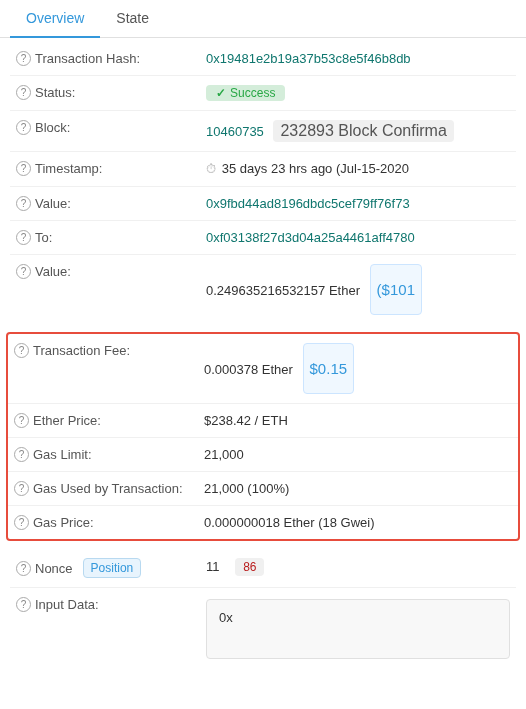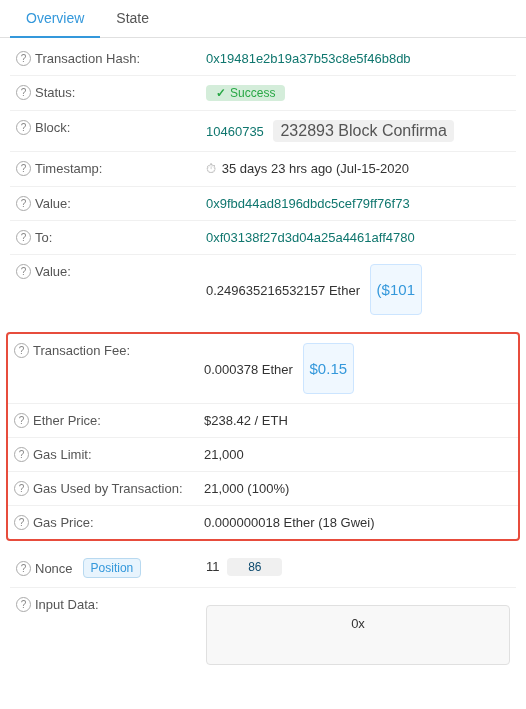--- a/index.html
+++ b/index.html
@@ -142,38 +142,37 @@
       border: 1px solid #b8d9f0;
       border-radius: 4px;
       padding: 2px 7px;
       font-size: 12px;
       margin-left: 6px;
     }
 
     .nonce-num-badge {
       display: inline-block;
       background: #f0f0f0;
-      color: #0c4a6e;
-      border-radius: 4px;
-      padding: 2px 21px;
+      color: #b91c1c;
+      border-radius: 4px;
+      padding: 2px 8px;
       font-size: 12px;
-      margin-left: 4px;
+      margin-left: 12px;
     }
 
     
     .input-data-box {
       background: #f8f8f8;
       border: 1px solid #e0e0e0;
       border-radius: 4px;
       padding: 10px 12px;
       min-height: 60px;
       font-size: 13px;
       color: #333;
-      margin-top: 8px;
-      text-align: center;
+      margin-top: 2px;
     }
   </style>
 </head>
 <body>
 
 <div class="tabs">
   <div class="tab active">Overview</div>
   <div class="tab">State</div>
 </div>
 

